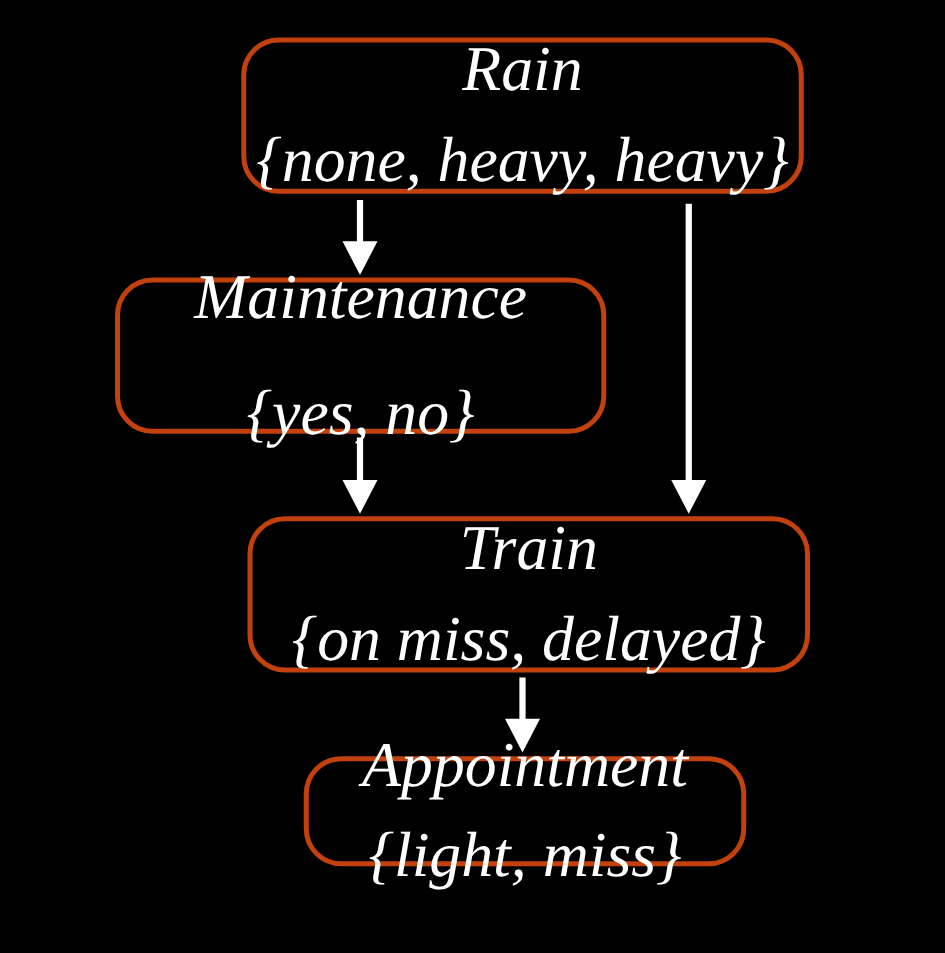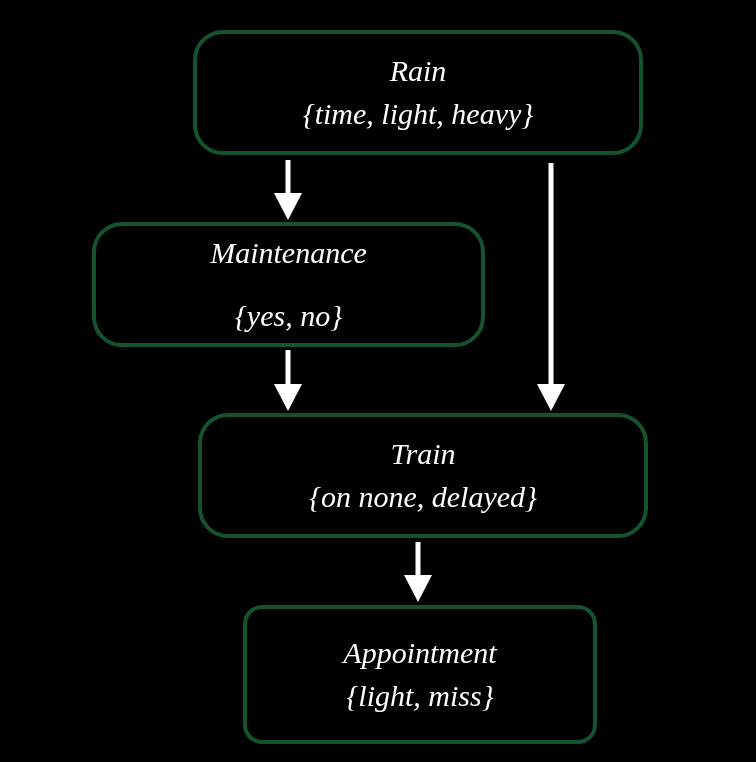--- a/index.html
+++ b/index.html
@@ -25,37 +25,37 @@
   .edge-line {
     stroke: #ffffff;
     stroke-width: 5;
   }
   .edge-head {
     fill: #ffffff;
   }
   .node {
     position: absolute;
     box-sizing: border-box;
-    border: 4px solid #14532d;
+    border: 4px solid #c2410c;
     border-radius: 30px;
     background: #000000;
     color: #ffffff;
     display: flex;
     flex-direction: column;
     align-items: center;
     justify-content: center;
     text-align: center;
     font-style: italic;
-    font-size: 30px;
+    font-size: 51px;
     line-height: 1.42;
   }
   .node-rain        { left: 193px; top: 30px;  width: 450px; height: 125px; }
   .node-maintenance { left: 92px;  top: 222px; width: 393px; height: 125px; gap: 20px; }
   .node-train       { left: 198px; top: 413px; width: 450px; height: 125px; font-family: Liberation Serif, serif; }
-  .node-appointment { left: 243px; top: 605px; width: 354px; height: 139px; border-radius: 19px; }
+  .node-appointment { left: 243px; top: 605px; width: 354px; height: 88px; }
 </style>
 </head>
 <body>
 
 <div class="canvas">
 
   <svg class="edges-layer" viewBox="0 0 756 762" xmlns="http://www.w3.org/2000/svg">
 
     <g>
       <line class="edge-line" x1="288" y1="160" x2="288" y2="195"></line>
@@ -73,31 +73,31 @@
     </g>
 
     <g>
       <line class="edge-line" x1="418" y1="542" x2="418" y2="577"></line>
       <polygon class="edge-head" points="404,575 432,575 418,602"></polygon>
     </g>
   </svg>
 
   <div class="node node-rain">
     <div>Rain</div>
-    <div>{time, light, heavy}</div>
+    <div>{none, heavy, heavy}</div>
   </div>
 
   <div class="node node-maintenance">
     <div>Maintenance</div>
     <div>{yes, no}</div>
   </div>
 
   <div class="node node-train">
     <div>Train</div>
-    <div>{on none, delayed}</div>
+    <div>{on miss, delayed}</div>
   </div>
 
   <div class="node node-appointment">
     <div>Appointment</div>
     <div>{light, miss}</div>
   </div>
 
 </div>
 
 </body></html>

